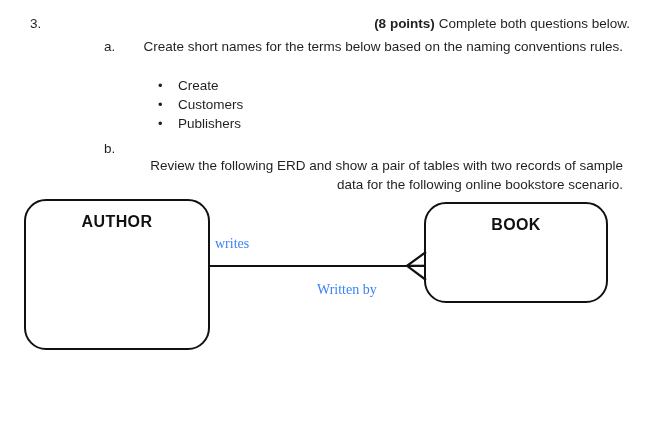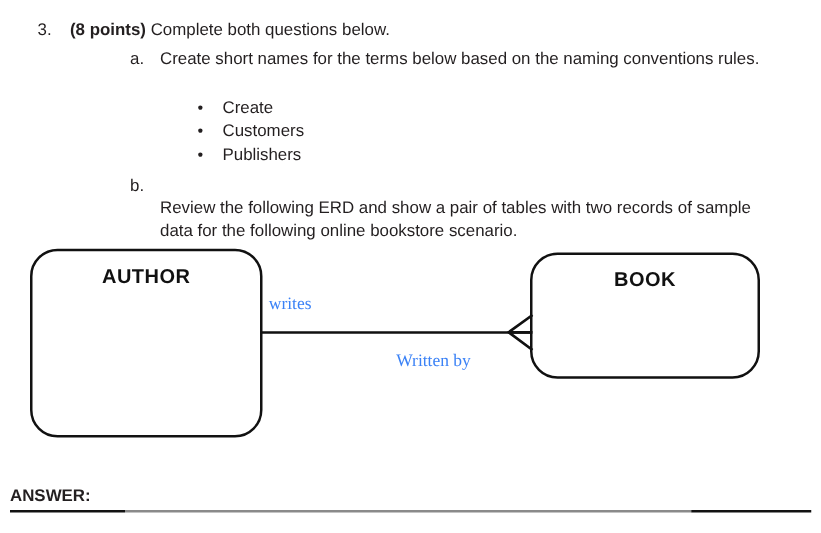--- a/index.html
+++ b/index.html
@@ -41,20 +41,21 @@
     font-size: 13.5px;
     line-height: 19px;
     color: #231f20;
   }
 
   .q-text {
     flex: 1 1 auto;
     font-size: 13.5px;
     line-height: 19px;
     color: #231f20;
+    text-align: right;
   }
 
   .q-text b {
     font-weight: bold;
   }
 
   
   #item-3 {
     left: 30px;
     top: 14px;
@@ -281,22 +282,14 @@
         <line x1="2" y1="14.8" x2="21" y2="14.8" stroke="#111111" stroke-width="2.2"></line>
       </svg>
     </div>
 
     <div class="rel-label" id="rel-label-writes">writes</div>
 
     <div class="rel-label" id="rel-label-writtenby">Written by</div>
 
   </div>
 
-  <div class="answer-block">
-    <div class="answer-label">ANSWER:</div>
-    <div class="answer-rule">
-      <div class="rule-seg-dark-left"></div>
-      <div class="rule-seg-gray"></div>
-      <div class="rule-seg-dark-right"></div>
-    </div>
-  </div>
 
 </div>
 
 </body></html>

